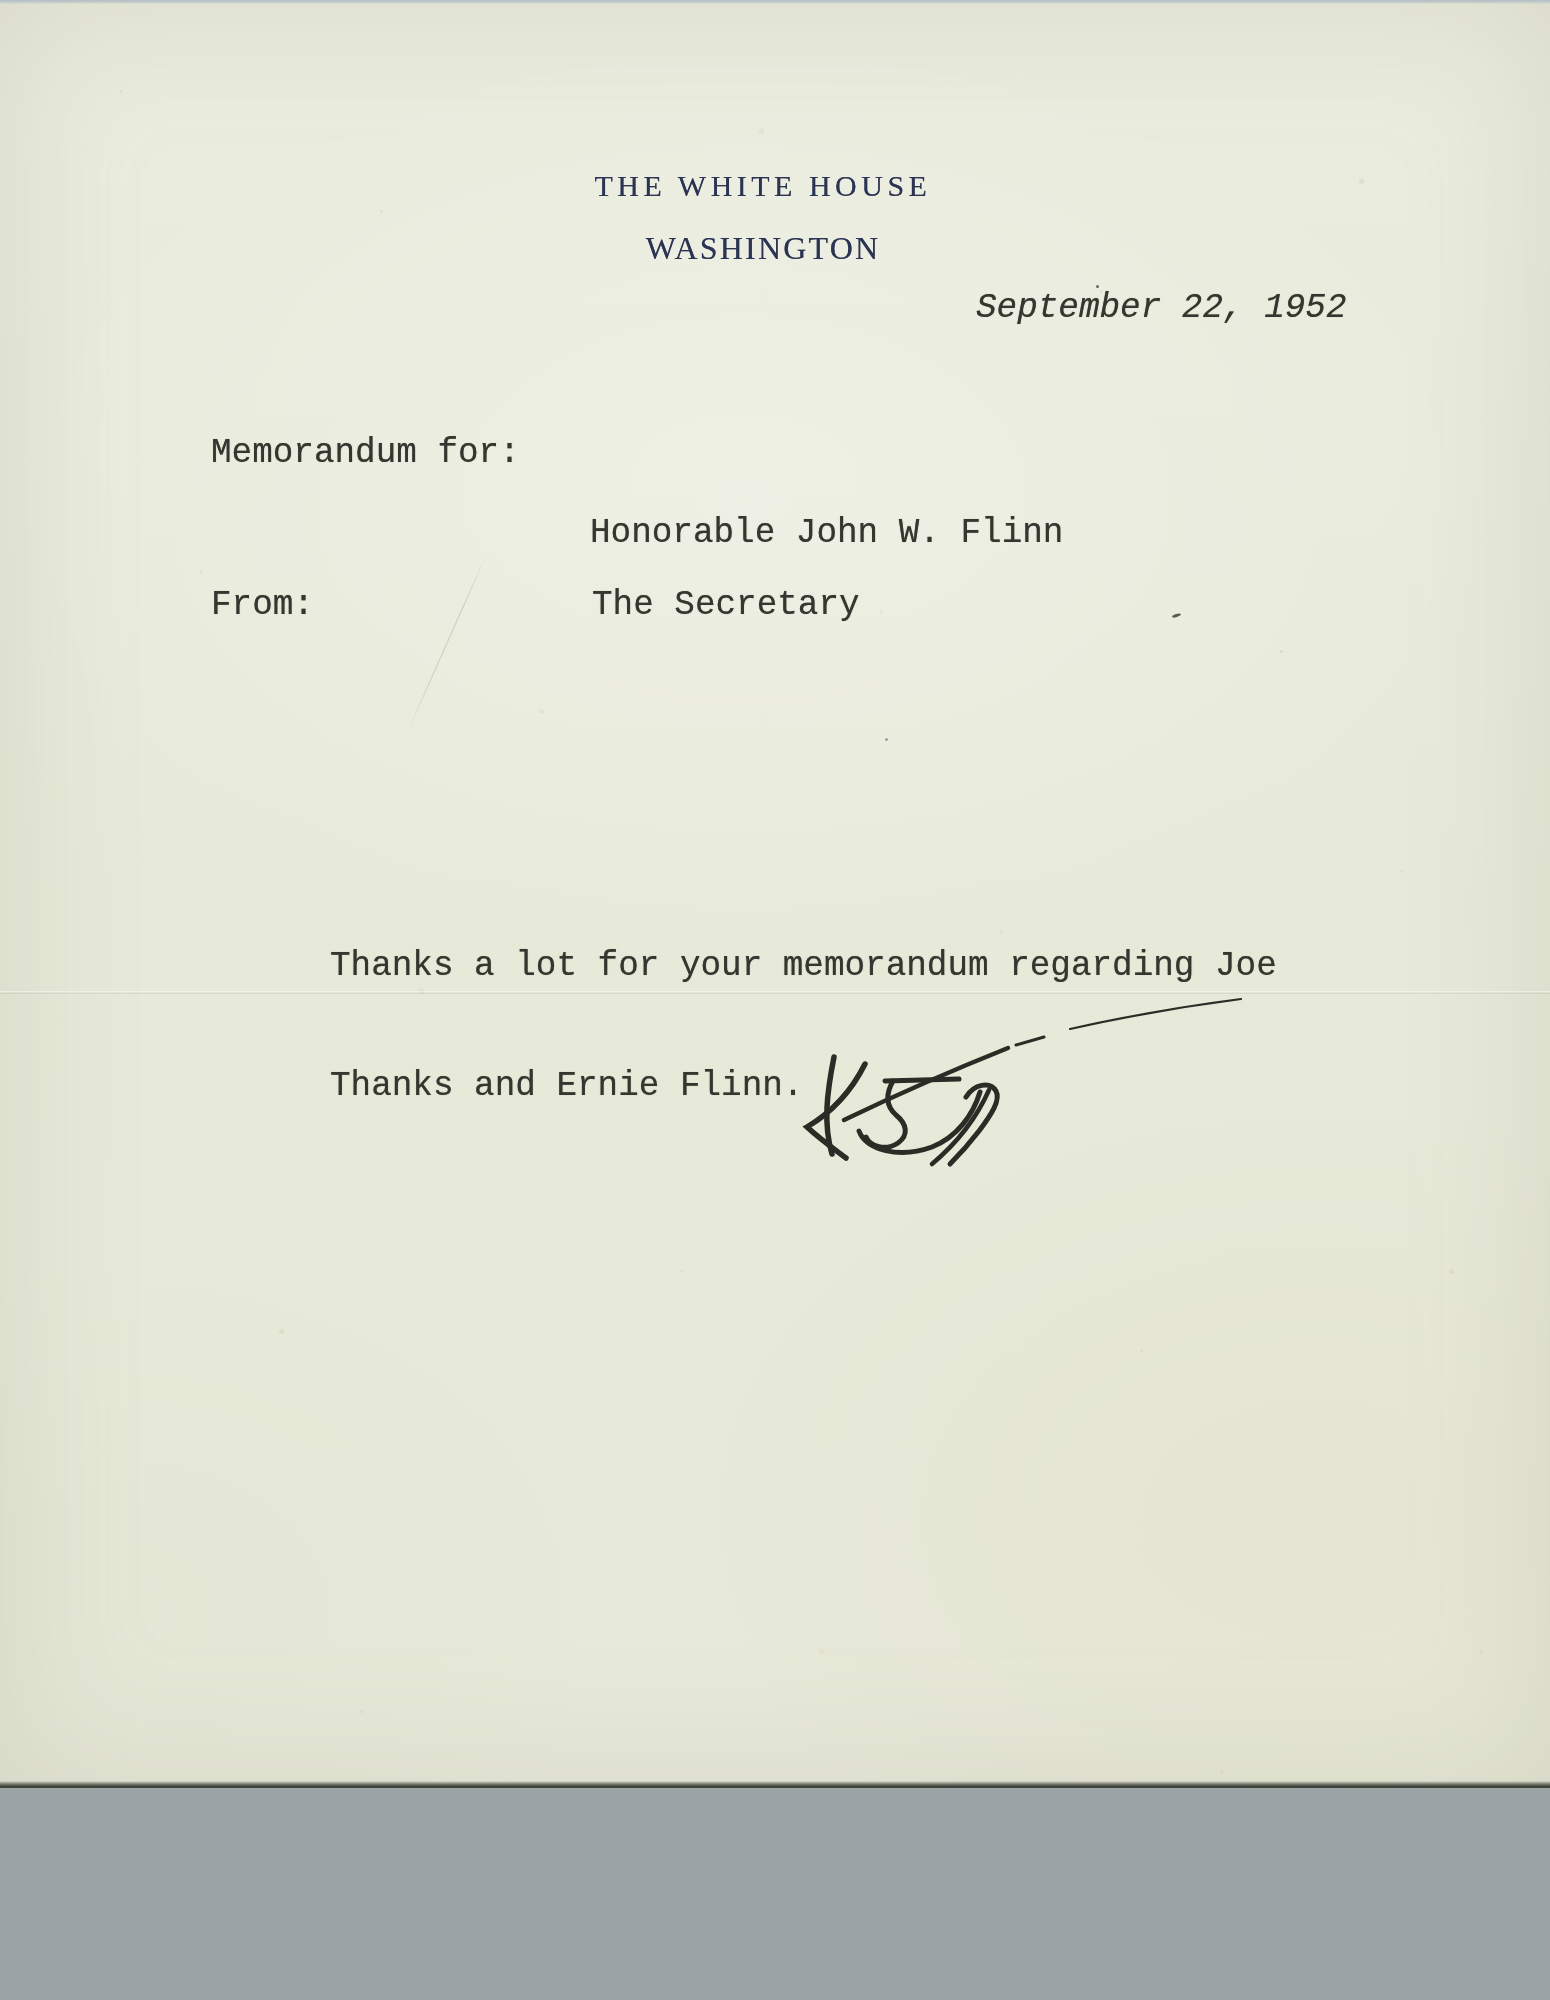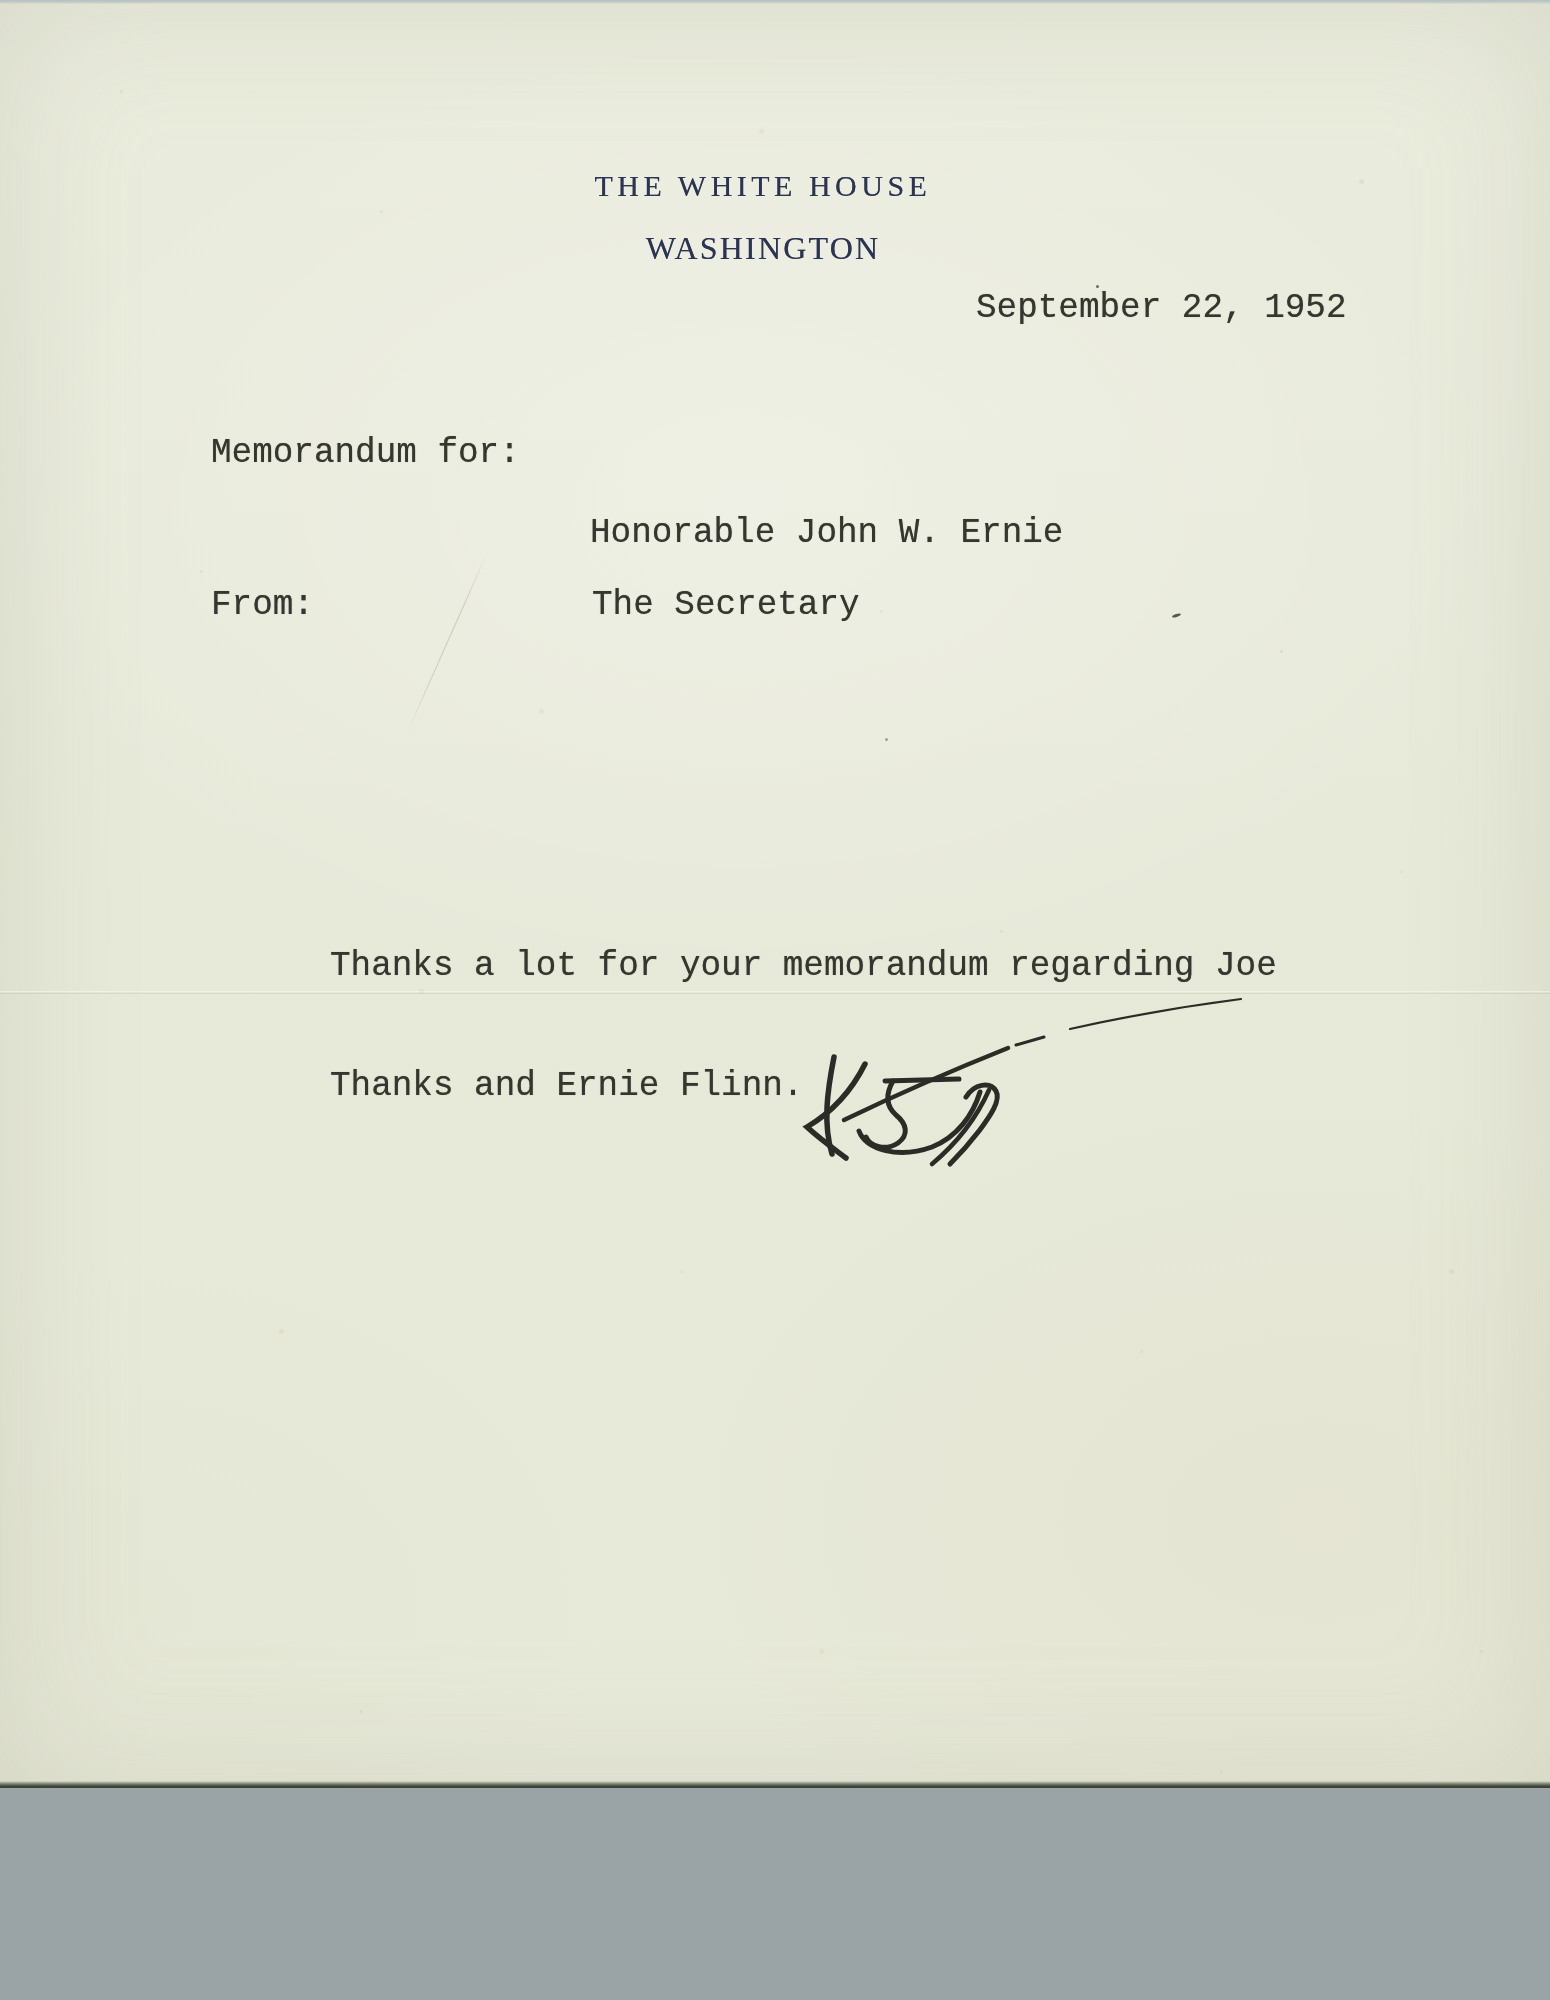--- a/index.html
+++ b/index.html
@@ -86,21 +86,21 @@
     position:absolute;left:763px;top:232px;transform:translateX(-50%);
     font-family:"Liberation Serif","DejaVu Serif",serif;
     font-size:32px;line-height:1;letter-spacing:2.2px;white-space:nowrap;
     color:#2b3453;text-shadow:0 0 0.4px rgba(43,52,83,0.7);
   }
   .typed{
     position:absolute;
     font-size:34.3px;line-height:40px;white-space:pre;
     color:#35362f;text-shadow:0 0 0.7px rgba(53,54,47,0.65);
   }
-  .t-date{left:976px;top:288px;}
+  .t-date{left:976px;top:288px;font-style:italic;}
   .t-memo-label{left:211px;top:433px;text-align:right;}
   .t-memo-values{left:590px;top:433px;}
   .t-from-label{left:211px;top:585px;}
   .t-from-value{left:592px;top:585px;}
   .t-body{left:330px;top:866px;}
   .sig{position:absolute;left:770px;top:975px;width:500px;height:210px;}
   .sig path{stroke:#2c2c27;fill:none;stroke-linecap:round;}
 </style>
 </head>
 <body>
@@ -114,21 +114,21 @@
   <div class="ink-speck-b"></div>
   <div class="ink-speck-c"></div>
 
   <div class="letterhead-title">THE WHITE HOUSE</div>
   <div class="letterhead-sub">WASHINGTON</div>
 
   <div class="typed t-date">September 22, 1952</div>
 
   <div class="typed t-memo-label">Memorandum for:</div>
   <div class="typed t-memo-values">
-    <div>Honorable John W. Ernie</div>
+    <div>Honorable John W. Flinn</div>
   </div>
 
   <div class="typed t-from-label">From:</div>
   <div class="typed t-from-value">The Secretary</div>
 
   <div class="typed t-body">
     <div>Thanks a lot for your memorandum regarding Joe</div>
     <div>Thanks and Ernie Flinn.</div>
   </div>
 

